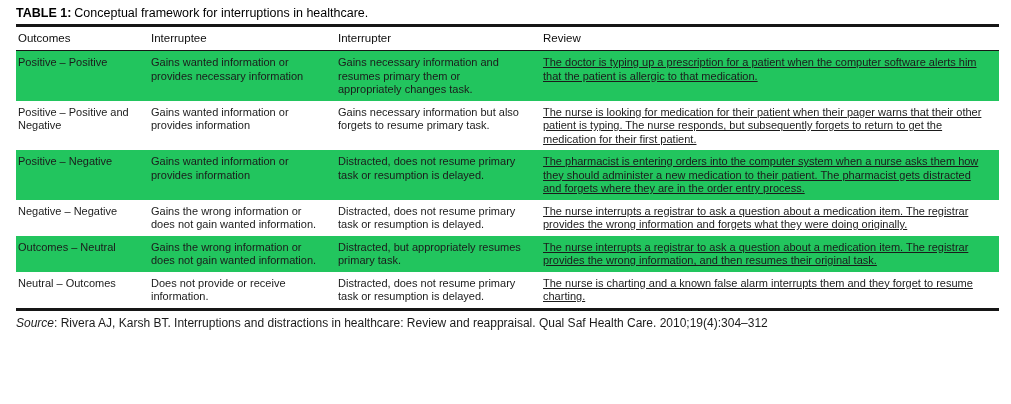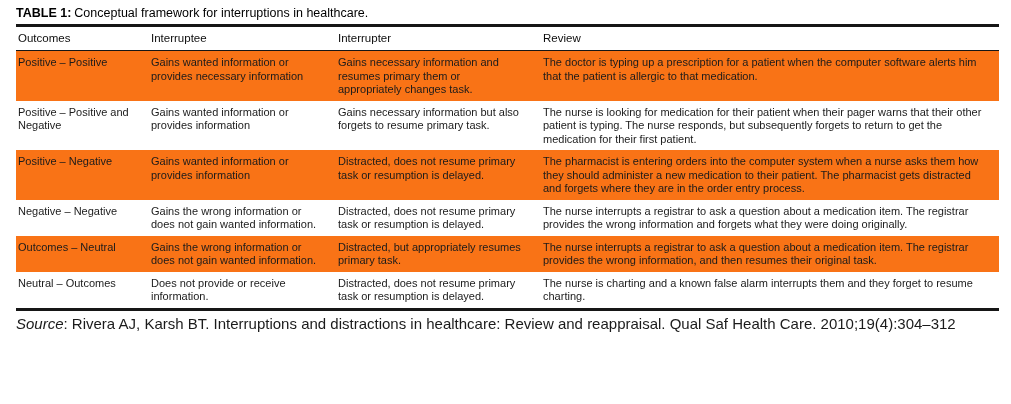--- a/index.html
+++ b/index.html
@@ -32,24 +32,24 @@
     text-align:left; vertical-align:top;
     font-size:11.5px; line-height:13px; font-weight:normal; color:#0d0d0d;
     padding:5px 14px 5px 2px;
     border-bottom:1px solid #161616;
   }
   td {
     vertical-align:top;
     font-size:11px; line-height:13.5px; color:#1b1b1b;
     padding:5px 16px 4px 2px;
   }
-  td.example-cell { padding-right:8px; }
-  tbody tr.shaded { background:#f97316; }
+  td.example-cell { padding-right:8px;text-decoration:underline; }
+  tbody tr.shaded { background:#22c55e; }
   .source-line {
-    font-size:15px; line-height:13px; color:#1b1b1b;
+    font-size:12px; line-height:13px; color:#1b1b1b;
     margin-top:6px;
   }
   .source-label { font-style:italic; }
 </style>
 </head>
 <body>
 
 <div class="page">
 
   <p class="title-line"><span class="title-label">TABLE 1:</span><span class="title-text">Conceptual framework for interruptions in healthcare.</span></p>

